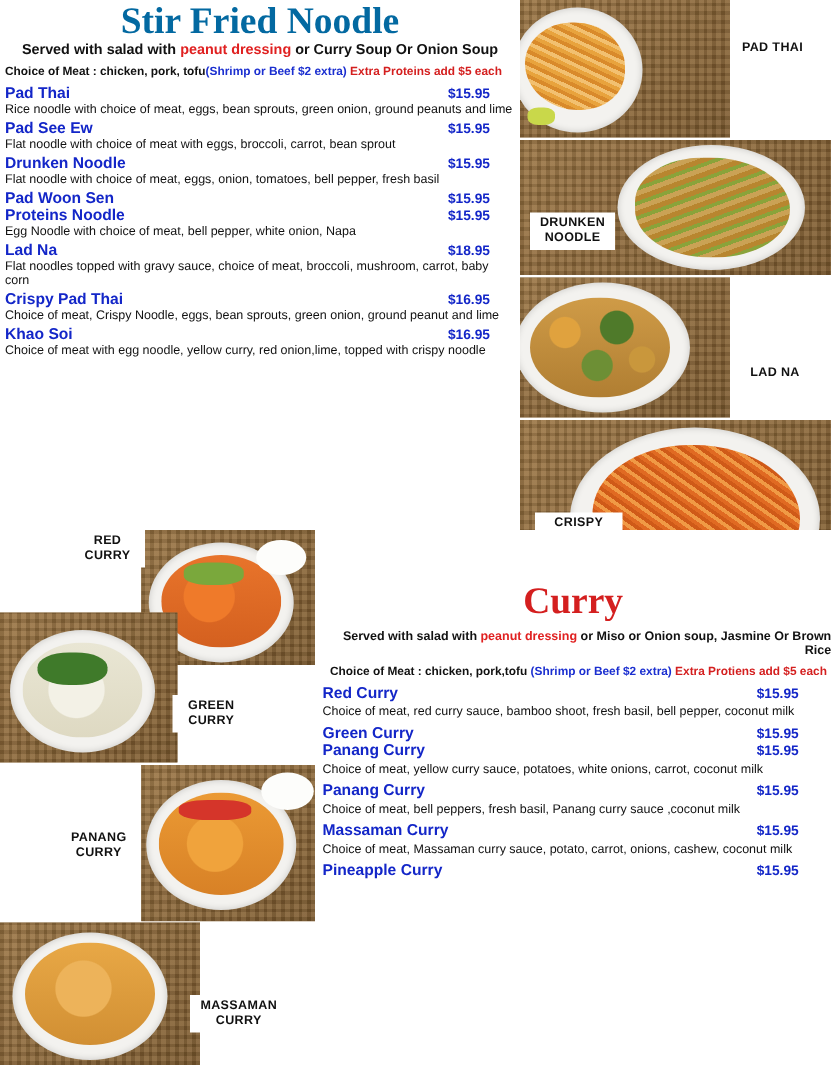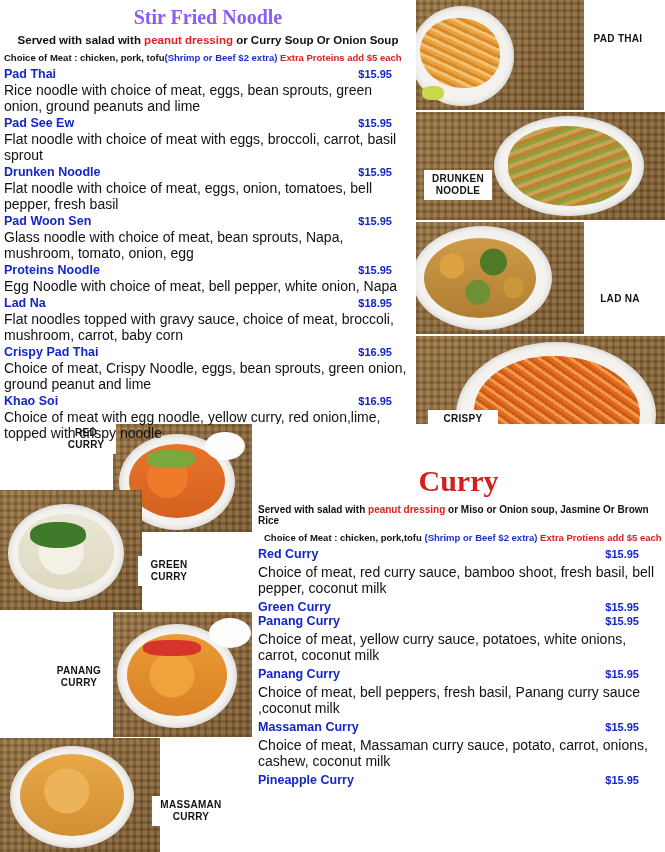--- a/index.html
+++ b/index.html
@@ -38,22 +38,22 @@
   }
 
   
   #noodle-section {
     position:absolute; left:0; top:0; width:416px; height:424px;
     background:#fff;
   }
   .sec-title {
     text-align:center;
     font-weight:bold;
-    color:#8b5cf6;
-    font-size:20px;
+    color:#0369a1;
+    font-size:30px;
     line-height:30px;
     margin:2px 0 0 0;
     font-family:"Liberation Serif", serif;
   }
   #noodle-section .served {
     text-align:center;
     font-size:11.5px;
     font-weight:bold;
     color:#111;
     margin-top:2px;
@@ -73,35 +73,35 @@
     display:flex; align-items:baseline; justify-content:space-between;
   }
   .item .name {
     color:#1326c8; font-weight:bold; font-size:12.5px;
   }
   .item .price {
     color:#1326c8; font-weight:bold; font-size:11px;
     padding-right:20px;
   }
   .item .desc {
-    font-size:14px; color:#111; margin-top:1px; margin-bottom:2px;
+    font-size:10px; color:#111; margin-top:1px; margin-bottom:2px;
   }
 
   
   #curry-section {
     position:absolute; left:252px; top:424px; width:413px; height:428px;
     background:#fff;
   }
   #curry-title {
     color:#d41f1f; font-weight:bold; font-size:30px;
     font-family:"Liberation Serif", serif;
     text-align:center; margin:40px 0 6px 0;
   }
   #curry-section .served {
-    font-size:10px; font-weight:bold; color:#111; margin:0 0 2px 6px;
+    font-size:10px; font-weight:bold; color:#111; margin:0 0 2px 6px;text-align:right;
   }
   #curry-section .meatline { margin-left:12px; }
   #curry-section .item { margin:0 6px; }
   #curry-section .item .name { font-size:12.5px; }
   #curry-section .item .desc { margin-top:3px; margin-bottom:4px; }
 
   
   .label {
     position:absolute;
     background:#ffffff;
@@ -239,35 +239,34 @@
         <span class="name">Pad Thai</span>
         <span class="price">$15.95</span>
       </div>
     <div class="desc">Rice noodle with choice of meat, eggs, bean sprouts, green onion, ground peanuts and lime</div>
   </div>
   <div class="item">
     <div class="row">
         <span class="name">Pad See Ew</span>
         <span class="price">$15.95</span>
       </div>
-    <div class="desc">Flat noodle with choice of meat with eggs, broccoli, carrot, basil sprout</div>
+    <div class="desc">Flat noodle with choice of meat with eggs, broccoli, carrot, bean sprout</div>
   </div>
   <div class="item">
     <div class="row">
         <span class="name">Drunken Noodle</span>
         <span class="price">$15.95</span>
       </div>
     <div class="desc">Flat noodle with choice of meat, eggs, onion, tomatoes, bell pepper, fresh basil</div>
   </div>
   <div class="item">
     <div class="row">
         <span class="name">Pad Woon Sen</span>
         <span class="price">$15.95</span>
       </div>
-    <div class="desc">Glass noodle with choice of meat, bean sprouts, Napa, mushroom, tomato, onion, egg</div>
   </div>
   <div class="item">
     <div class="row">
         <span class="name">Proteins Noodle</span>
         <span class="price">$15.95</span>
       </div>
     <div class="desc">Egg Noodle with choice of meat, bell pepper, white onion, Napa</div>
   </div>
   <div class="item">
     <div class="row">

